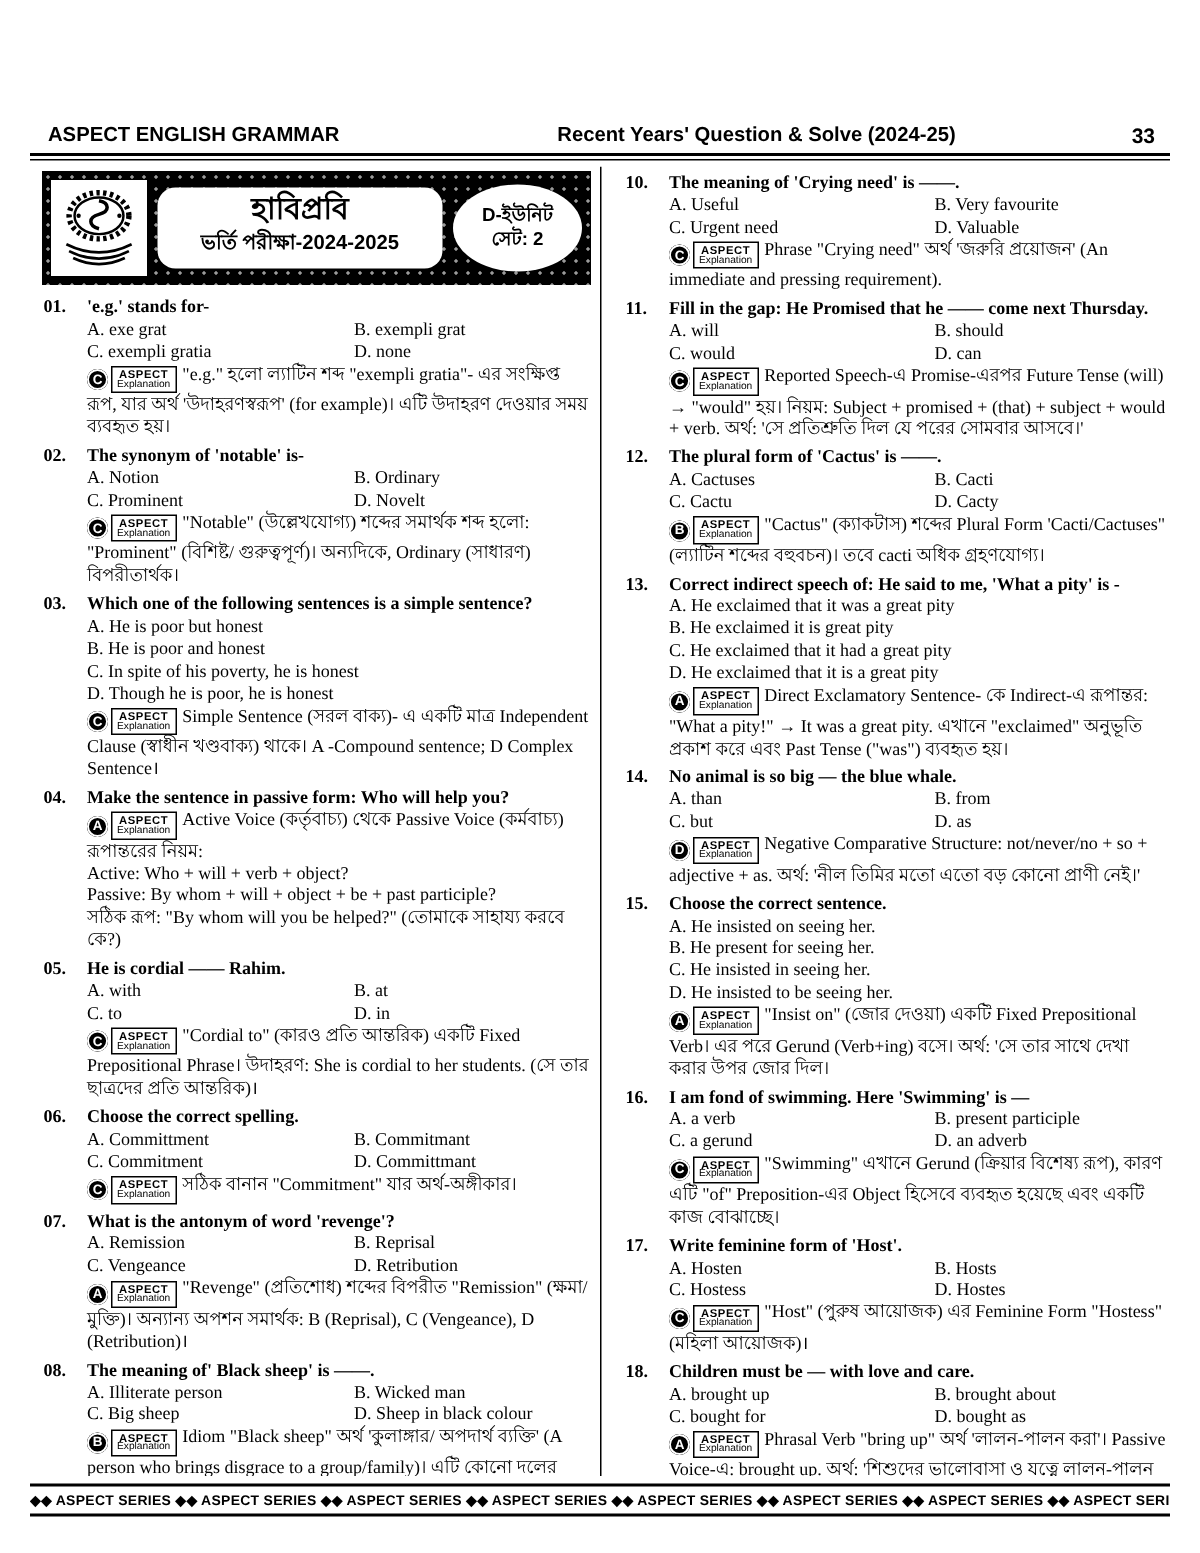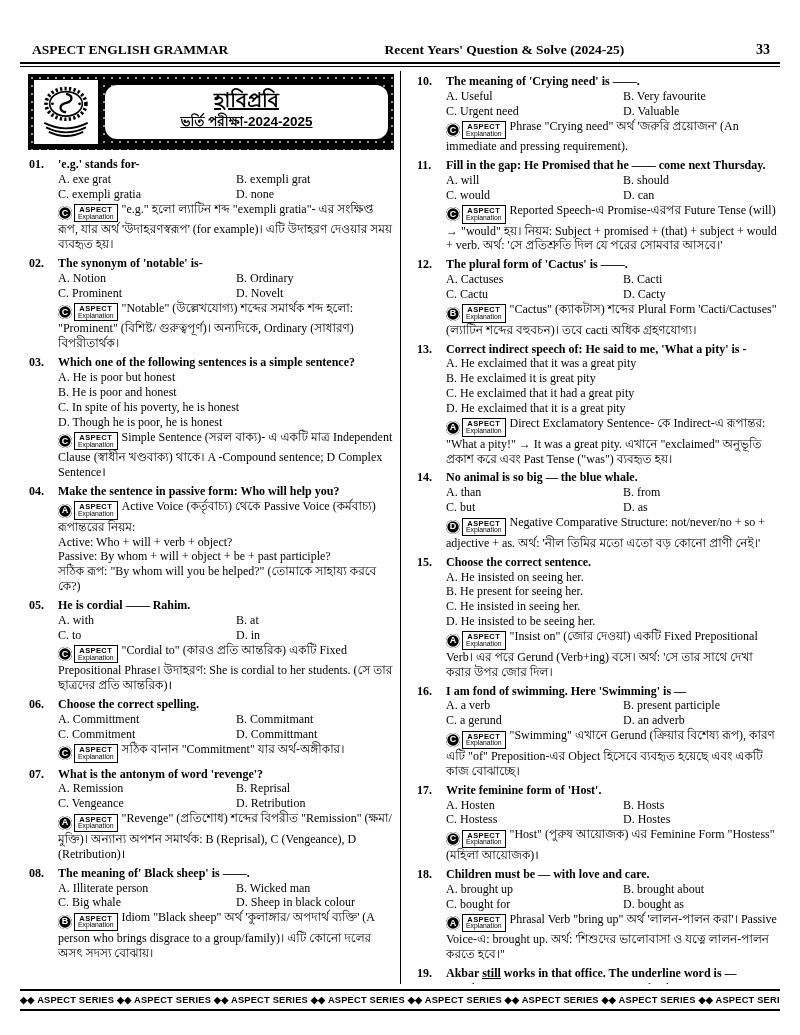--- a/index.html
+++ b/index.html
@@ -4,36 +4,36 @@
 <style>
   * { box-sizing: border-box; }
   body { margin: 0; background: #e8e8e8; }
   .page {
     width: 800px; height: 1035px; margin: 0 auto; background: #fff; color: #000;
     font-family: "Liberation Serif", serif;
     display: flex; flex-direction: column;
     padding: 42px 18px 24px 18px; position: relative; overflow: hidden;
   }
   
-  .header { display: flex; align-items: center; font-family: Liberation Serif, serif;
-    font-weight: bold; font-size: 13.5px; padding: 0 12px 4px 14px; }
+  .header { display: flex; align-items: flex-start; font-family: Liberation Sans, sans-serif;
+    font-weight: bold; font-size: 13.5px; padding: 0 12px 4px 14px; margin-top: 40px; }
   .header-left { width: 38%; }
   .header-center { flex: 1; text-align: center; }
   .header-page { width: 10%; text-align: right; font-size: 14px; }
   .rule-double { height: 5px; border-top: 2.5px solid #000; border-bottom: 1.2px solid #000; margin: 0 2px 4px 2px; }
   
   .cols { flex: 1; display: flex; overflow: hidden; }
   .col { width: 50%; padding: 3px 6px 0 10px; overflow: hidden; }
   .col-right { border-left: 1.5px solid #000; padding-left: 15px; padding-right: 2px; }
   
   .banner {
     background-color: #000;
     background-image: radial-gradient(#9a9a9a 0.9px, transparent 1.4px);
     background-size: 8px 8px;
-    display: flex; align-items: center; gap: 7px; padding: 6px; margin: 0 0 7px 0; height: 76px; text-decoration: underline;
+    display: flex; align-items: center; gap: 7px; padding: 6px; margin: 0 0 7px 0; height: 76px;
   }
   .banner-logo { width: 64px; height: 64px; background: #fff; flex: none;
     display: flex; align-items: center; justify-content: center; }
   .banner-center { flex: 1; background: #fff; border-radius: 12px; text-align: center;
     padding: 4px 2px 5px 2px; font-family: "Liberation Sans", sans-serif; }
   .banner-title { font-size: 20px; font-weight: bold; line-height: 1.1; }
   .banner-sub { font-size: 13.5px; font-weight: bold; }
   .banner-oval { width: 86px; height: 58px; background: #fff; border-radius: 50%; flex: none;
     display: flex; flex-direction: column; align-items: center; justify-content: center;
     font-weight: bold; font-size: 12.5px; font-family: "Liberation Sans", sans-serif; line-height: 1.25; }
@@ -84,20 +84,24 @@
               <circle cx="47" cy="23" r="1.6" fill="#000"></circle>
             <path d="M8 44 q24 12 48 0" fill="none" stroke="#000" stroke-width="2"></path>
             <path d="M10 49 q22 11 44 0" fill="none" stroke="#000" stroke-width="2"></path>
             <path d="M13 54 q19 9 38 0" fill="none" stroke="#000" stroke-width="2"></path>
           </svg>
         </div>
         <div class="banner-center">
           <div class="banner-title">হাবিপ্রবি</div>
           <div class="banner-sub">ভর্তি পরীক্ষা-2024-2025</div>
         </div>
+        <div class="banner-oval">
+          <div>D-ইউনিট</div>
+          <div>সেট: 2</div>
+        </div>
       </div>
 
       <div>
   <div class="question">
     <span class="q-no">01.</span>
     <div class="q-text">'e.g.' stands for-</div>
     <div class="q-options grid2">
               <span class="opt">A. exe grat</span>
               <span class="opt">B. exempli grat</span>
               <span class="opt">C. exempli gratia</span>
@@ -230,21 +234,21 @@
               </span><span class="exp-text">"Revenge" (প্রতিশোধ) শব্দের বিপরীত "Remission" (ক্ষমা/ মুক্তি)। অন্যান্য অপশন সমার্থক: B (Reprisal), C (Vengeance), D (Retribution)।</span>
     </div>
   </div>
 
   <div class="question">
     <span class="q-no">08.</span>
     <div class="q-text">The meaning of' Black sheep' is ——.</div>
     <div class="q-options grid2">
               <span class="opt">A. Illiterate person</span>
               <span class="opt">B. Wicked man</span>
-              <span class="opt">C. Big whale</span>
+              <span class="opt">C. Big sheep</span>
               <span class="opt">D. Sheep in black colour</span>
             </div>
     <div class="q-exp">
       <span class="badge">
                 <span class="badge-circle">B</span>
                 <span class="badge-box">
                   <span class="badge-brand">ASPECT</span>
                   <span class="badge-sub">Explanation</span>
                 </span>
               </span><span class="exp-text">Idiom "Black sheep" অর্থ 'কুলাঙ্গার/ অপদার্থ ব্যক্তি' (A person who brings disgrace to a group/family)। এটি কোনো দলের অসৎ সদস্য বোঝায়।</span>

